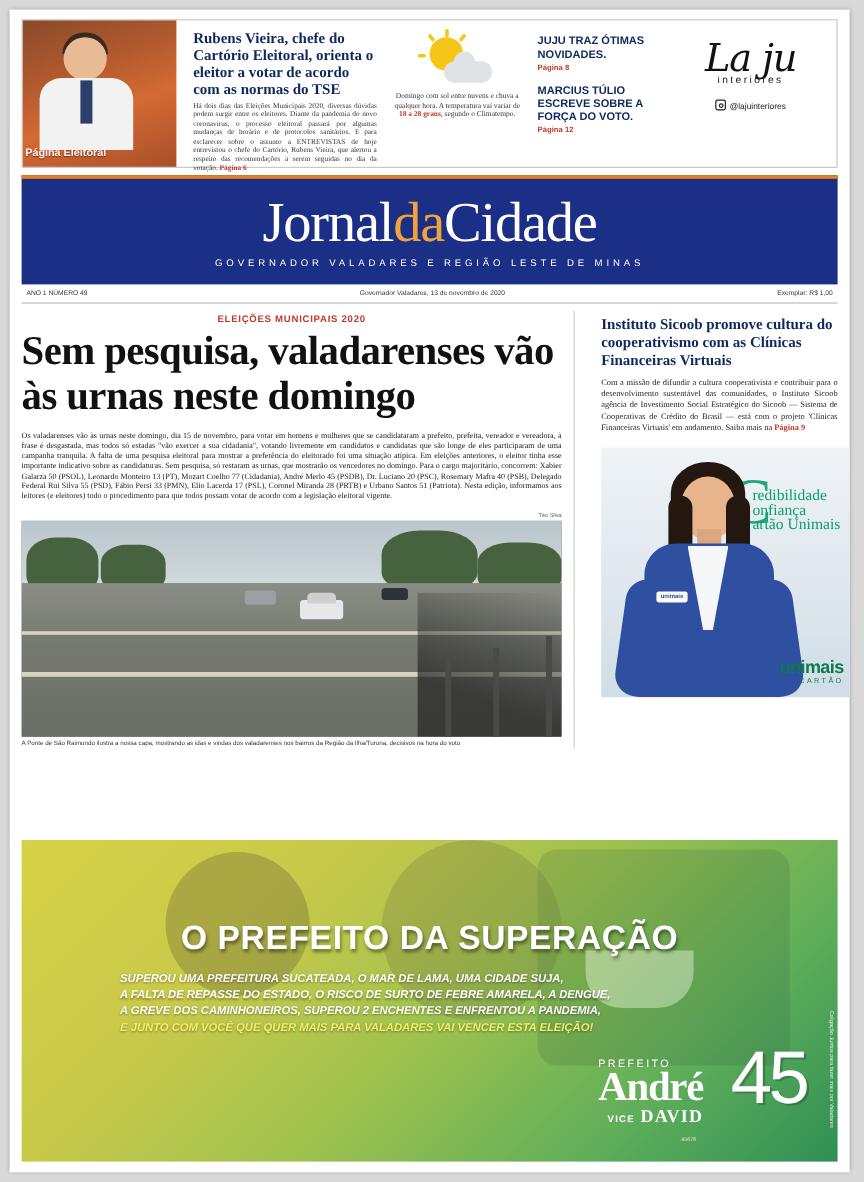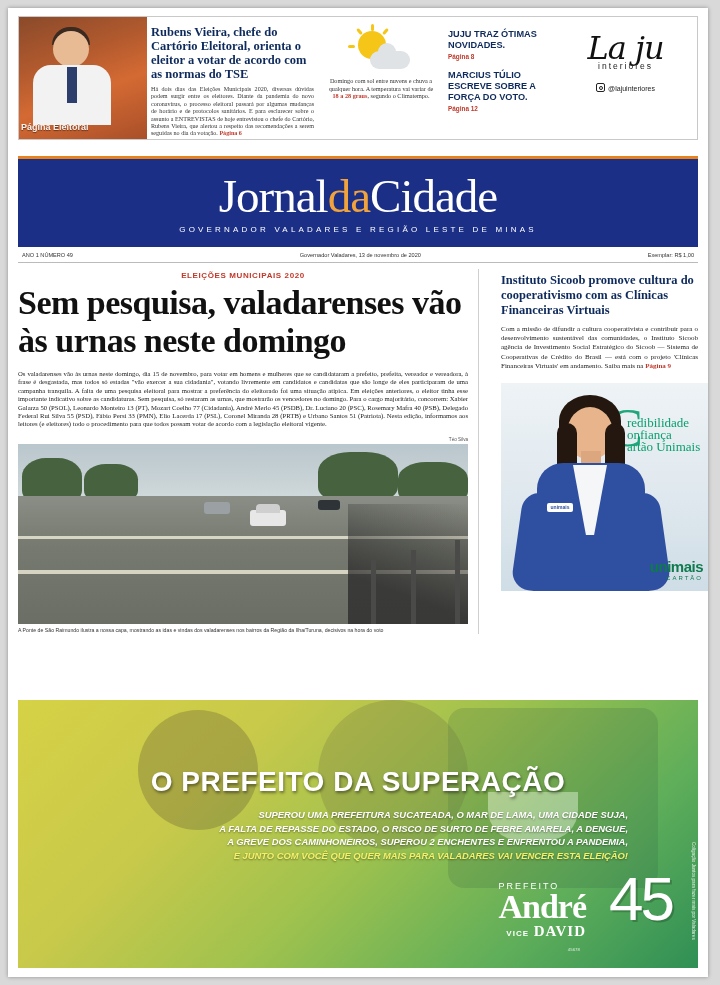--- a/index.html
+++ b/index.html
@@ -42,21 +42,21 @@
     background:#f2f2f2;
   }
   .ts-photo .tie{
     position:absolute;left:48px;top:50px;width:10px;height:36px;background:#2c3e6b;
   }
   .ts-photo .label{
     position:absolute;left:2px;bottom:6px;color:#fff;font-size:9px;line-height:11px;
     font-family:"Liberation Sans",sans-serif;font-weight:bold;opacity:.92;
     text-shadow:0 1px 1px rgba(0,0,0,.5);
   }
-  .ts-text{width:175px;padding:8px 8px 4px 4px;box-sizing:border-box;flex:none;}
+  .ts-text{width:175px;padding:8px 8px 4px 14px;box-sizing:border-box;flex:none;}
   .ts-text h2{
     margin:0 0 5px 0;font-size:12.5px;line-height:14px;color:#0e2a5c;font-weight:bold;
     font-family:"Liberation Serif",serif;
   }
   .ts-text p{
     margin:0;font-size:6.1px;line-height:7.4px;color:#333;text-align:justify;
     font-family:"Liberation Serif",serif;
   }
   .ts-text .pgref{color:#c0392b;font-weight:bold;}
   .ts-weather{
@@ -102,21 +102,21 @@
     font-family:"Liberation Sans",sans-serif;font-size:7px;color:#222;margin-top:12px;
   }
   .ig-box{
     display:inline-block;width:7px;height:7px;border:1.2px solid #222;border-radius:2px;
     vertical-align:-1px;margin-right:3px;position:relative;
   }
   .ig-box:after{content:"";position:absolute;left:1.6px;top:1.6px;width:2.6px;height:2.6px;border:1px solid #222;border-radius:50%;}
 
   
   .masthead{
-    margin-top:16px;width:680px;height:88px;background:#1b2f87;position:relative;
+    margin-top:6px;width:680px;height:88px;background:#1b2f87;position:relative;
     border-top:3px solid #e8821a;
   }
   .mh-title{
     position:absolute;left:0;right:0;top:12px;text-align:center;
     font-family:"Liberation Serif",serif;font-size:47px;line-height:50px;color:#ffffff;
     letter-spacing:-1px;
   }
   .mh-title .mid{color:#f0a23c;}
   .mh-sub{
     position:absolute;left:0;right:0;top:66px;text-align:center;
@@ -209,21 +209,21 @@
   .ba-p1{position:absolute;left:120px;top:10px;width:120px;height:120px;border-radius:50%;background:rgba(70,60,50,.45);}
   .ba-p2{position:absolute;left:300px;top:0px;width:150px;height:150px;border-radius:50%;background:rgba(90,80,60,.35);}
   .ba-p3{position:absolute;left:430px;top:8px;width:210px;height:180px;border-radius:16px;background:rgba(40,80,60,.30);}
   .ba-mask{position:absolute;left:470px;top:92px;width:90px;height:48px;background:rgba(255,255,255,.65);border-radius:0 0 30px 30px;}
   .ba-title{
     position:absolute;left:0;right:0;top:66px;text-align:center;
     font-family:"Liberation Sans",sans-serif;font-weight:bold;font-size:28px;color:#ffffff;
     letter-spacing:.5px;text-shadow:1px 2px 3px rgba(0,0,0,.45);
   }
   .ba-lines{
-    position:absolute;left:72px;right:70px;top:108px;text-align:right;
+    position:absolute;left:82px;right:70px;top:108px;text-align:left;
     font-family:"Liberation Sans",sans-serif;font-size:9.4px;line-height:13.6px;color:#ffffff;
     font-style:italic;font-weight:bold;text-shadow:0 1px 2px rgba(0,0,0,.4);
   }
   .ba-lines .hl{color:#f4f06a;}
   .ba-name{
     position:absolute;right:112px;bottom:28px;text-align:right;
     font-family:"Liberation Serif",serif;color:#ffffff;
   }
   .ba-name .pref{font-family:"Liberation Sans",sans-serif;font-size:9px;letter-spacing:2px;display:block;text-align:left;}
   .ba-name .andre{font-size:34px;font-weight:bold;line-height:32px;letter-spacing:-1px;}

